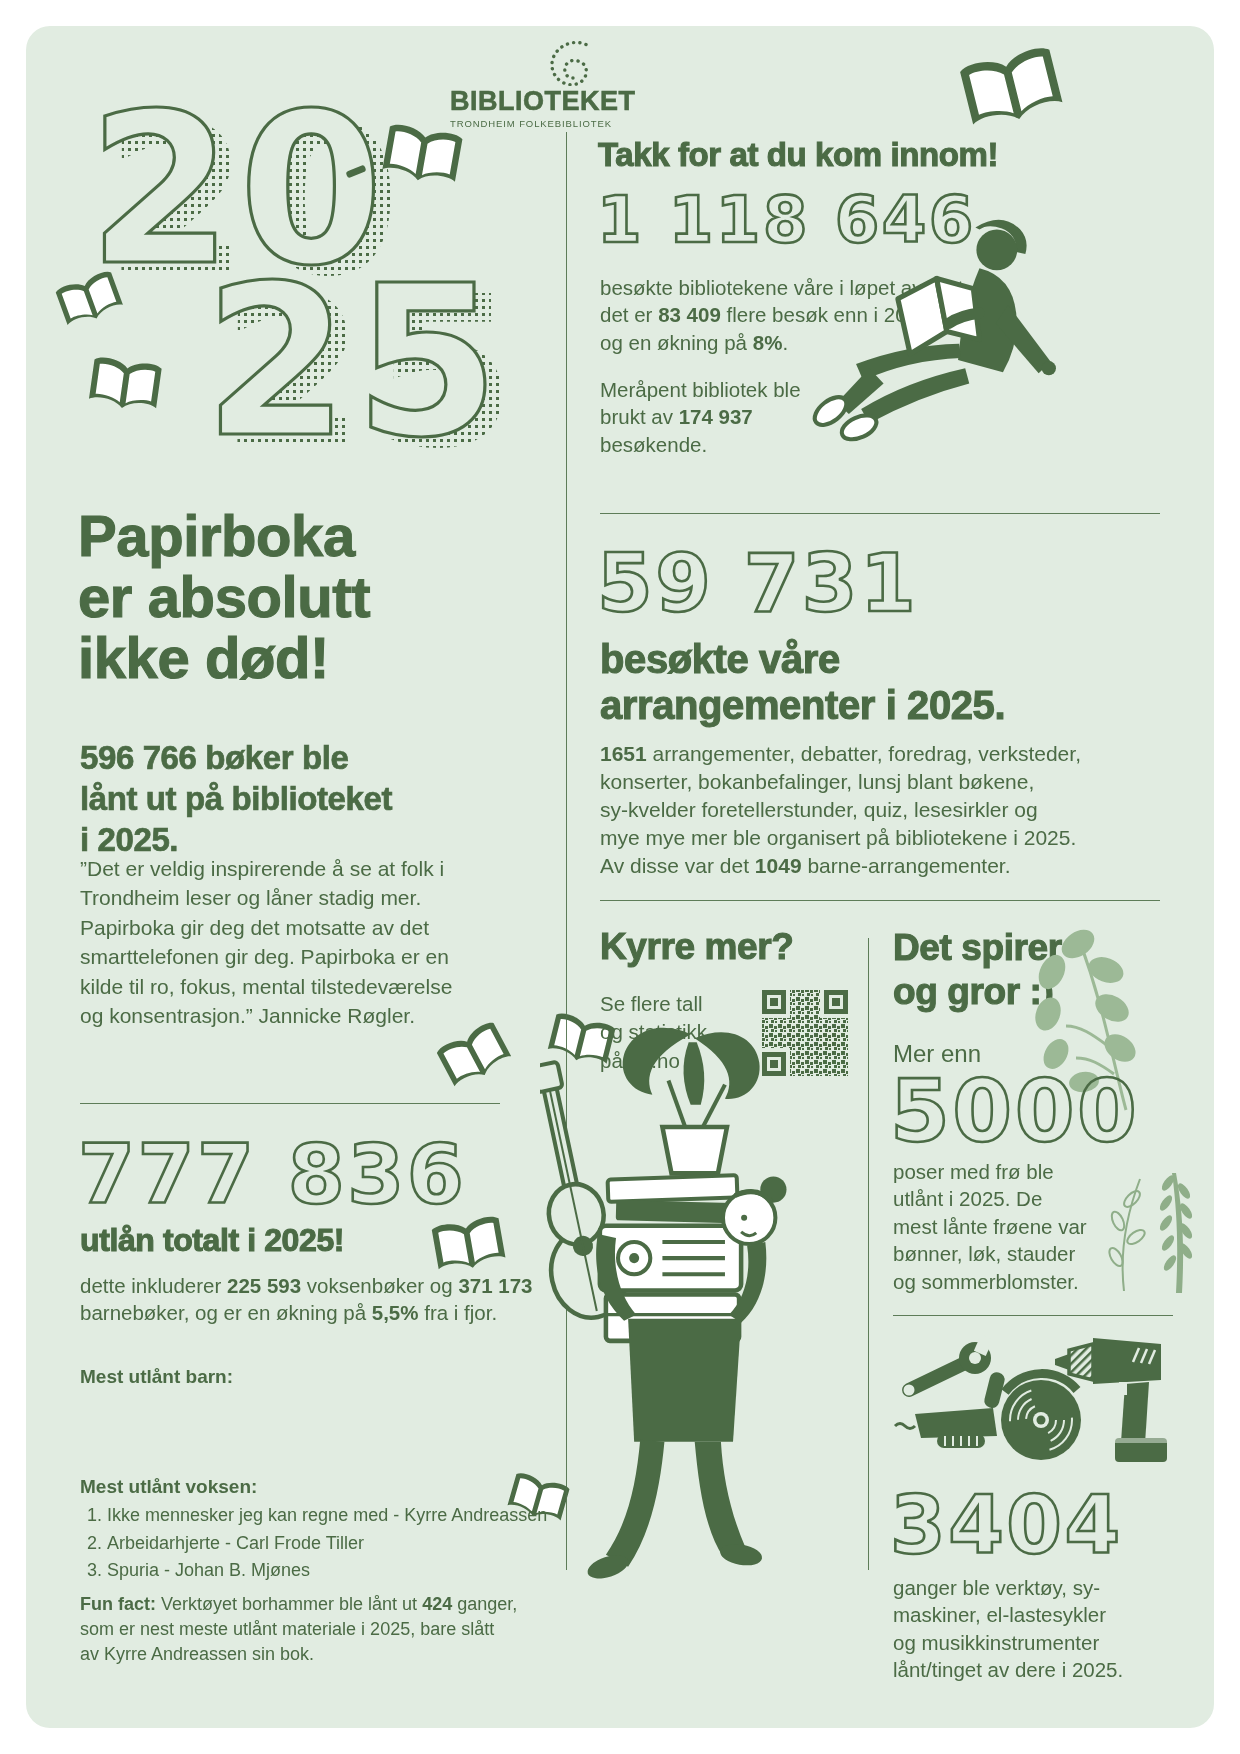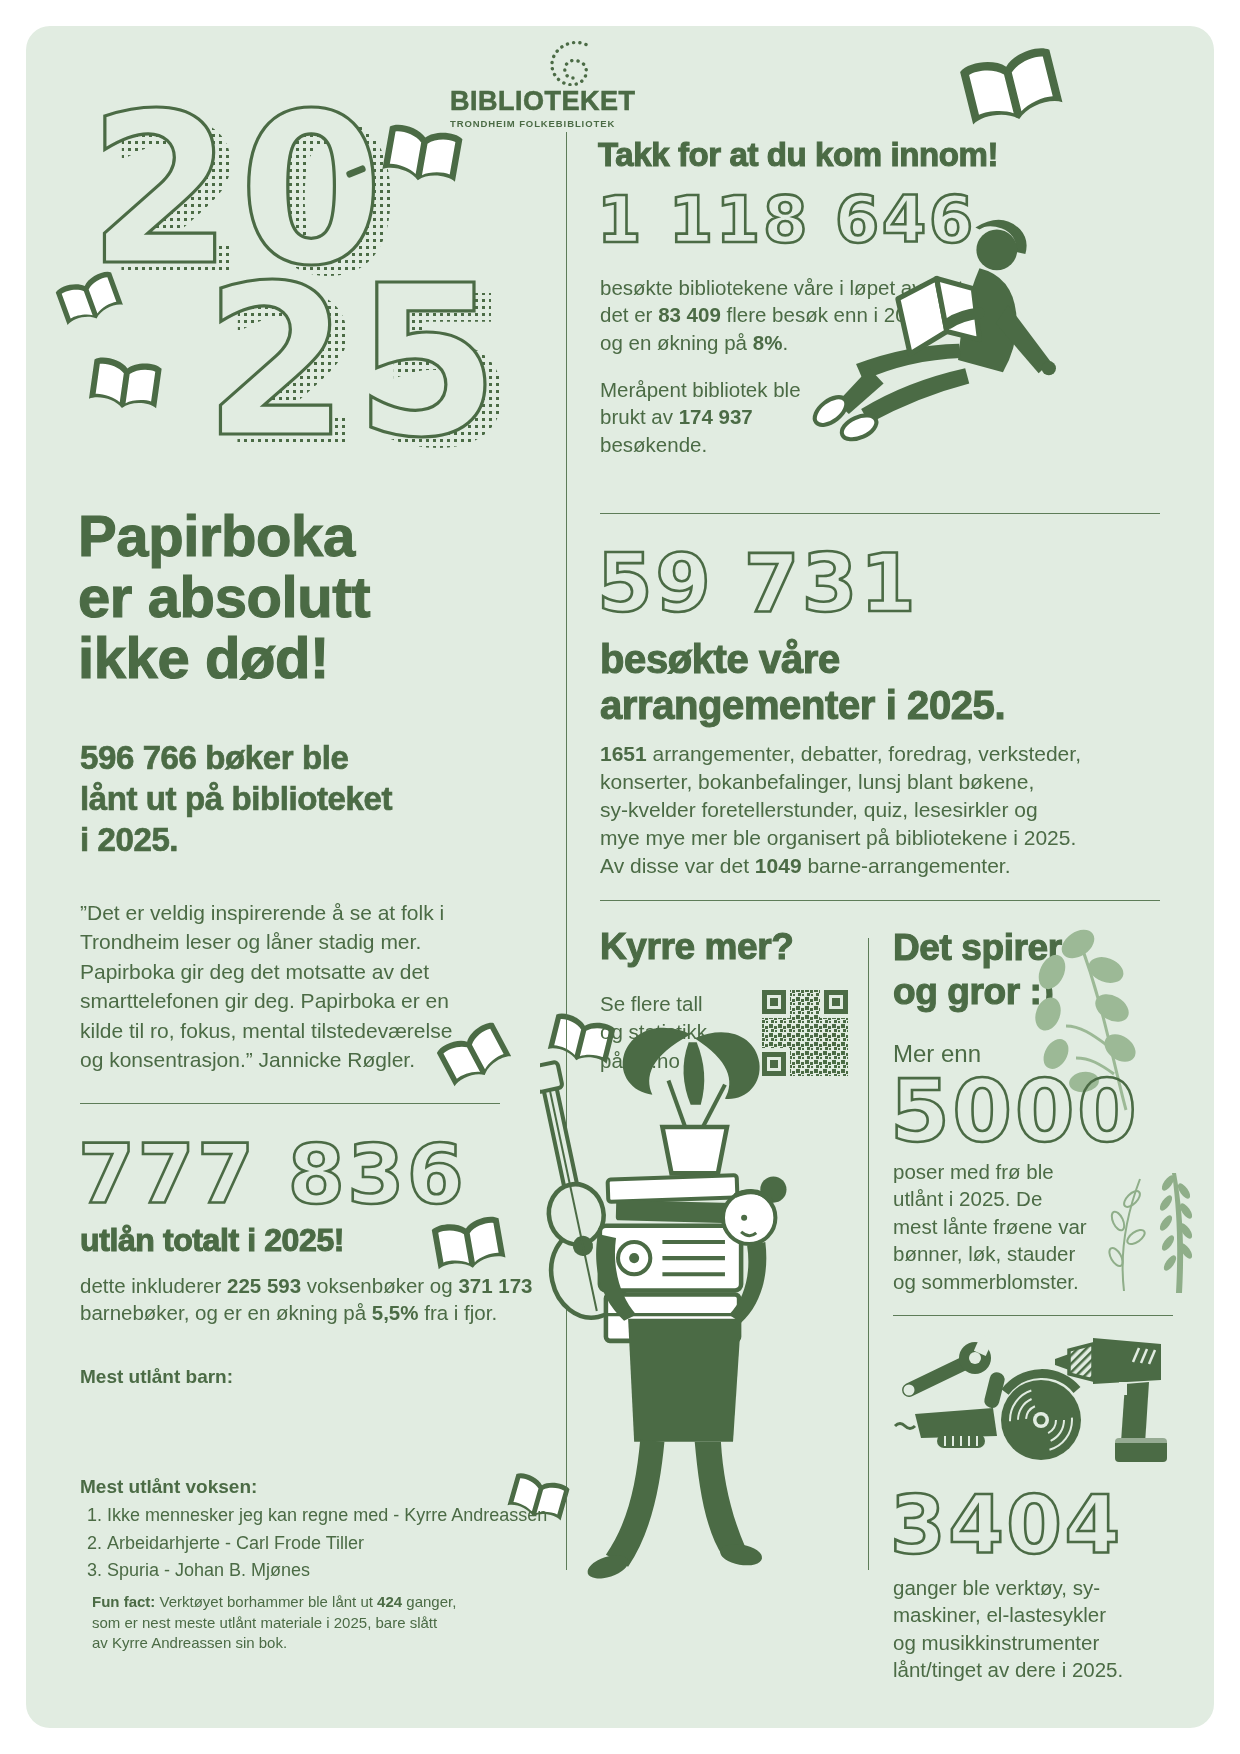--- a/index.html
+++ b/index.html
@@ -10,21 +10,21 @@
   .pre{white-space:pre-line}
   .title{font-weight:700;-webkit-text-stroke:1.1px #4b6b45;letter-spacing:-0.4px;line-height:1.16}
   .body-txt{font-size:20.5px;line-height:1.34;color:#4b6b45}
   .body-txt b{font-weight:700}
   .outline-num{font-weight:700;color:transparent;-webkit-text-stroke:2.6px #4b6b45;letter-spacing:2.5px;line-height:1;white-space:nowrap;font-family:"DejaVu Sans","Liberation Sans",sans-serif}
   .h-div{position:absolute;height:0;border-top:1.4px solid #4f7049;opacity:.9}
   .v-div{position:absolute;width:0;border-left:1.4px solid #4f7049;opacity:.9}
   
   .logo{position:absolute;left:450px;top:40px;width:240px;}
   .logo-title{font-size:27px;font-weight:700;letter-spacing:.5px;-webkit-text-stroke:.6px #4b6b45}
-  .logo-sub{font-size:9.5px;font-weight:700;letter-spacing:.9px;margin-top:1px}
+  .logo-sub{font-size:9.5px;font-weight:400;letter-spacing:.9px;margin-top:1px}
   
   .year{position:absolute;font-size:208px;font-weight:700;line-height:1;font-family:"DejaVu Sans","Liberation Sans",sans-serif}
   .year span{position:absolute;left:0;top:0;letter-spacing:6px}
   .year .halftone{transform:translate(17px,11px);background-image:radial-gradient(circle,#4b6b45 1.8px,transparent 2px);background-size:7px 7px;-webkit-background-clip:text;background-clip:text;color:transparent}
   .year .face{color:#e1ece1;-webkit-text-stroke:3.2px #4b6b45}
   ol{list-style:decimal;list-style-position:outside;padding-left:27px;font-size:18px;line-height:1.42}
   li{margin-bottom:2px}
   .list-title{font-size:19px;font-weight:700;margin-bottom:5px}
   .bk{position:absolute;color:#4b6b45}
   .dash{position:absolute;width:20px;height:7px;background:#4b6b45;border-radius:3px}
@@ -98,21 +98,21 @@
 <svg class="bk" style="left:508px;top:1476px;width:60px;height:46px;transform:rotate(16deg)" viewBox="0 0 100 76">
     <use href="#bk"></use>
   </svg>
 
 <div class="abs title pre" style="left:78px;top:506px;font-size:58px;line-height:1.05">Papirboka
 er absolutt
 ikke død!</div>
 <div class="abs title pre" style="left:80px;top:738px;font-size:33px;line-height:1.24;-webkit-text-stroke:.7px #4b6b45">596 766 bøker ble
 lånt ut på biblioteket
 i 2025.</div>
-<div class="abs body-txt pre" style="left:80px;top:898px;width:460px;font-size:21px;line-height:1.4">”Det er veldig inspirerende å se at folk i
+<div class="abs body-txt pre" style="left:80px;top:854px;width:460px;font-size:21px;line-height:1.4">”Det er veldig inspirerende å se at folk i
 Trondheim leser og låner stadig mer.
 Papirboka gir deg det motsatte av det
 smarttelefonen gir deg. Papirboka er en
 kilde til ro, fokus, mental tilstedeværelse
 og konsentrasjon.” Jannicke Røgler.</div>
 
 <div class="h-div" style="left:80px;top:1103px;width:420px"></div>
 
 <div class="abs outline-num" style="left:78px;top:1134px;font-size:82px">777 836</div>
 <div class="abs title" style="left:80px;top:1222px;font-size:32px">utlån totalt i 2025!</div>
@@ -123,21 +123,21 @@
   <div class="list-title">Mest utlånt barn:</div>
 </div>
 <div class="abs" style="left:80px;top:1476px">
   <div class="list-title">Mest utlånt voksen:</div>
   <ol>
       <li>Ikke mennesker jeg kan regne med - Kyrre Andreassen</li>
       <li>Arbeidarhjerte - Carl Frode Tiller</li>
       <li>Spuria - Johan B. Mjønes</li>
     </ol>
 </div>
-<div class="abs body-txt pre" style="left:92px;top:1592px;width:490px;font-size:15px;line-height:1.38"><b>Fun fact:</b><span> Verktøyet borhammer ble lånt ut </span><b>424</b><span> ganger,
+<div class="abs body-txt pre" style="left:80px;top:1592px;width:490px;font-size:18px;line-height:1.38"><b>Fun fact:</b><span> Verktøyet borhammer ble lånt ut </span><b>424</b><span> ganger,
 som er nest meste utlånt materiale i 2025, bare slått
 av Kyrre Andreassen sin bok.</span></div>
 
 <div class="v-div" style="left:566px;top:132px;height:1438px"></div>
 <div class="v-div" style="left:868px;top:938px;height:632px"></div>
 
 <div class="abs title" style="left:598px;top:136px;font-size:33px">Takk for at du kom innom!</div>
 <div class="abs outline-num" style="left:597px;top:188px;font-size:64px">1 118 646</div>
 <div class="abs body-txt pre" style="left:600px;top:274px;width:470px"><span>besøkte bibliotekene våre i løpet av året ,
 det er </span><b>83 409</b><span> flere besøk enn i 2024,

